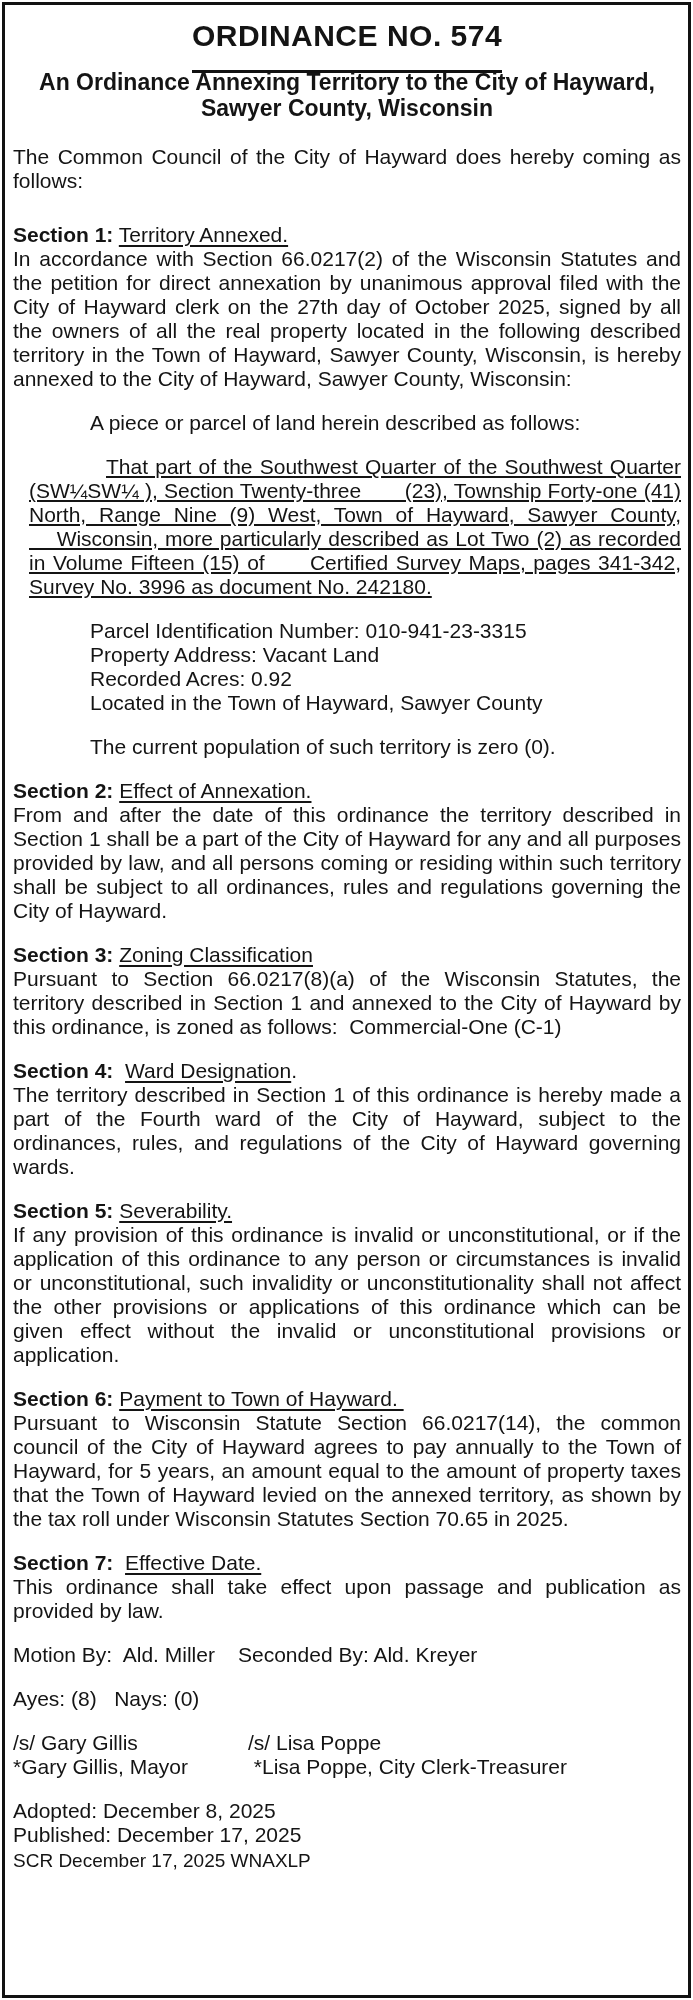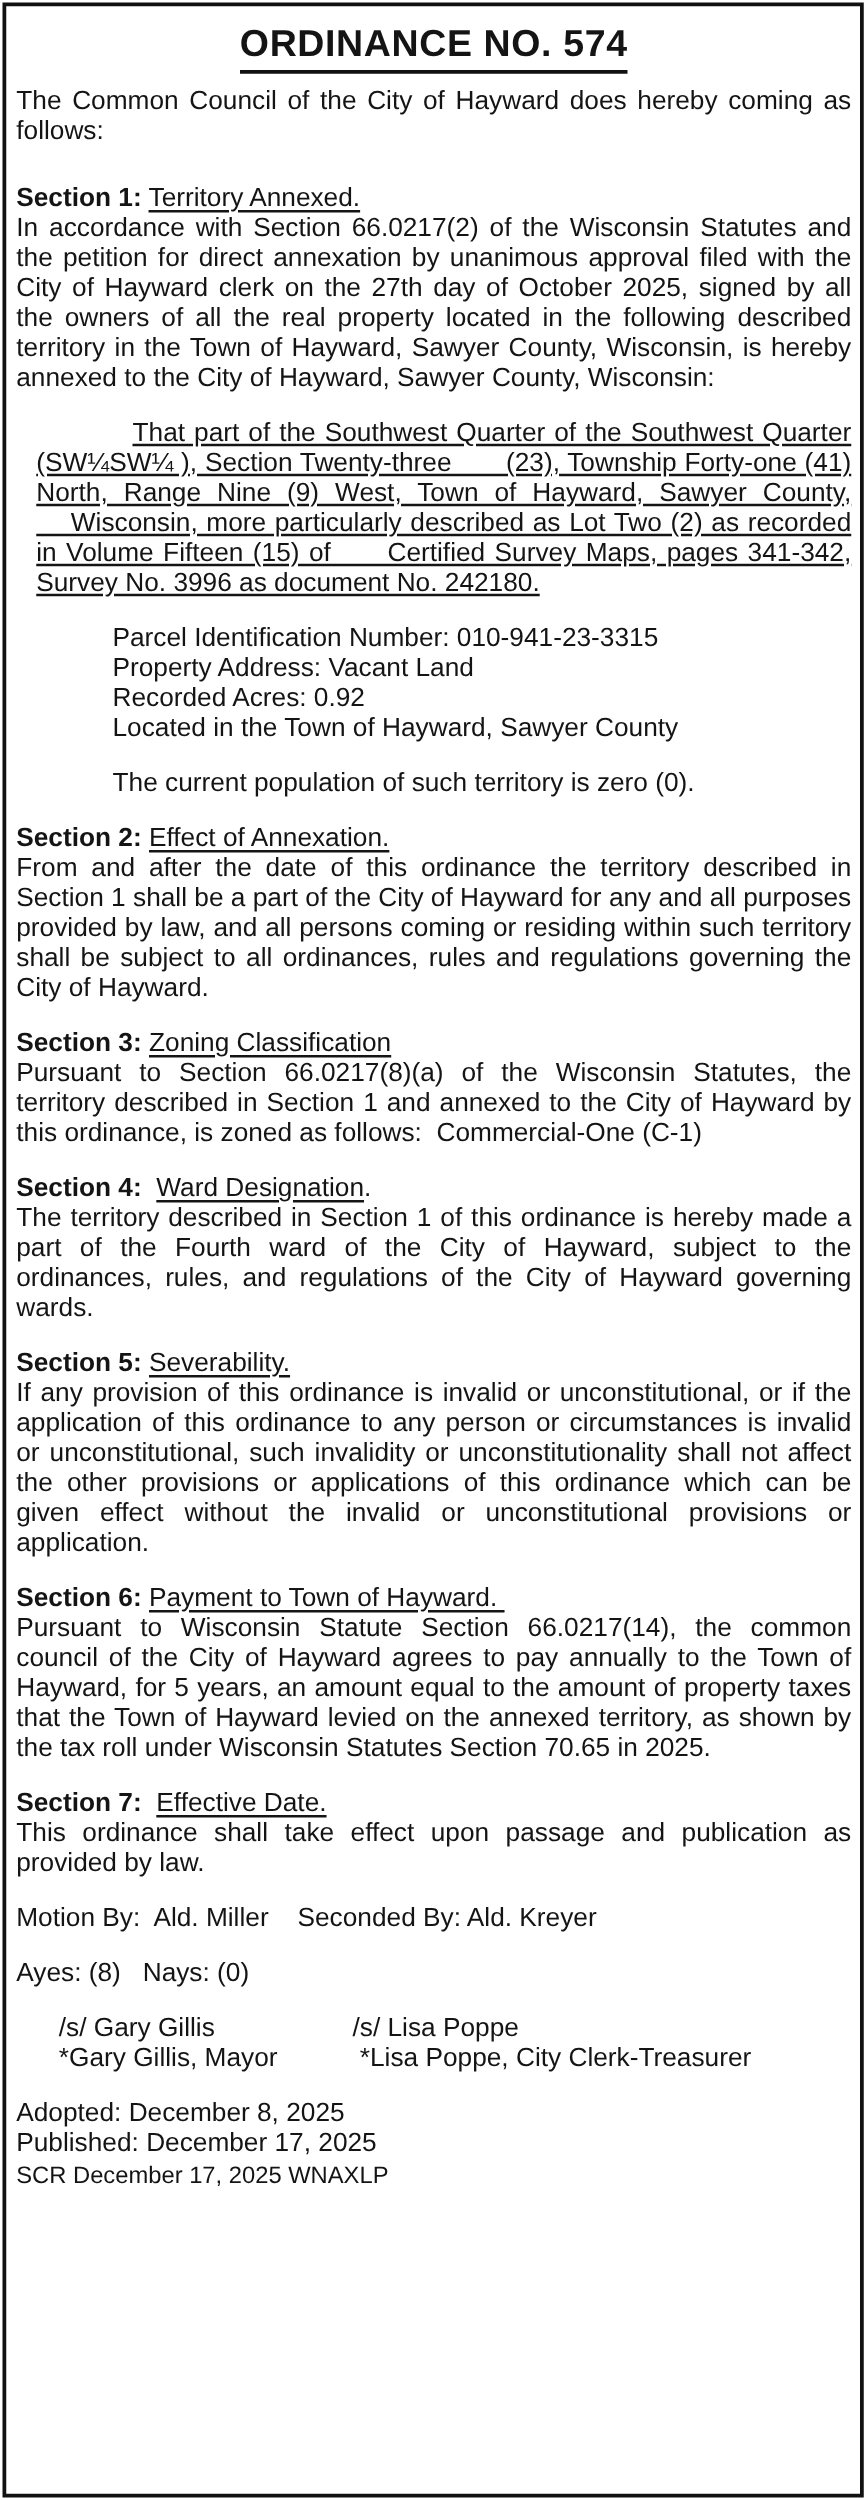--- a/index.html
+++ b/index.html
@@ -25,21 +25,21 @@
   .title {
     text-align: center;
     font-weight: bold;
     font-size: 30px;
     line-height: 34px;
     margin: 2px 0 16px 0;
     letter-spacing: 0.5px;
   }
   .title .underline-wrap {
     border-bottom: 3px solid #111111;
-    padding-bottom: 4px;
+    padding-bottom: 18px;
   }
   .subtitle {
     text-align: center;
     font-weight: bold;
     font-size: 23px;
     line-height: 26px;
     margin: 0 0 24px 0;
   }
   .para {
     text-align: justify;
@@ -61,45 +61,50 @@
   }
   .legal {
     text-indent: 77px;
     text-align: justify;
     margin: 0 0 20px 16px;
     text-decoration: underline;
   }
   .row { margin: 0 0 20px 0; }
   .col-l-motion { display: inline-block; width: 225px; }
   .col-l-sig { display: inline-block; width: 235px; vertical-align: top; }
-  .sig-line { line-height: 24px; margin-left: 34px; }
+  .sig-line { line-height: 24px; }
   .adopted-block { margin: 0; }
   .footer-line {
     font-size: 19px;
     line-height: 24px;
     margin-top: 2px;
   }
 </style>
 </head>
 <body>
 
 <div class="page">
 
   <div class="title">
     <span class="underline-wrap">ORDINANCE NO. 574</span>
   </div>
 
+  <div class="subtitle">
+    <div>An Ordinance Annexing Territory to the City of Hayward,</div>
+    <div>Sawyer County, Wisconsin</div>
+  </div>
 
   <div class="para intro">The Common Council of the City of Hayward does hereby coming as follows:</div>
 
   <div class="sec">
     <div class="sec-heading"><span class="sec-num">Section 1:</span><span> </span><span class="sec-title">Territory Annexed.</span></div>
     <div class="sec-body">In accordance with Section 66.0217(2) of the Wisconsin Statutes and the petition for direct annexation by unanimous approval filed with the City of Hayward clerk on the 27th day of October 2025, signed by all the owners of all the real property located in the following described territory in the Town of Hayward, Sawyer County, Wisconsin, is hereby annexed to the City of Hayward, Sawyer County, Wisconsin:</div>
   </div>
 
+  <div class="indent">A piece or parcel of land herein described as follows:</div>
 
   <div class="legal">That part of the Southwest Quarter of the Southwest Quarter (SW¼SW¼ ), Section Twenty-three &nbsp;&nbsp;&nbsp;&nbsp;&nbsp;&nbsp;(23), Township Forty-one (41) North, Range Nine (9) West, Town of Hayward, Sawyer County, &nbsp;&nbsp;&nbsp;&nbsp;Wisconsin, more particularly described as Lot Two (2) as recorded in Volume Fifteen (15) of &nbsp;&nbsp;&nbsp;&nbsp;&nbsp;Certified Survey Maps, pages 341-342, Survey No. 3996 as document No. 242180.</div>
 
   <div class="indent">
     <div>Parcel Identification Number: 010-941-23-3315</div>
     <div>Property Address: Vacant Land</div>
     <div>Recorded Acres: 0.92</div>
     <div>Located in the Town of Hayward, Sawyer County</div>
   </div>
 

